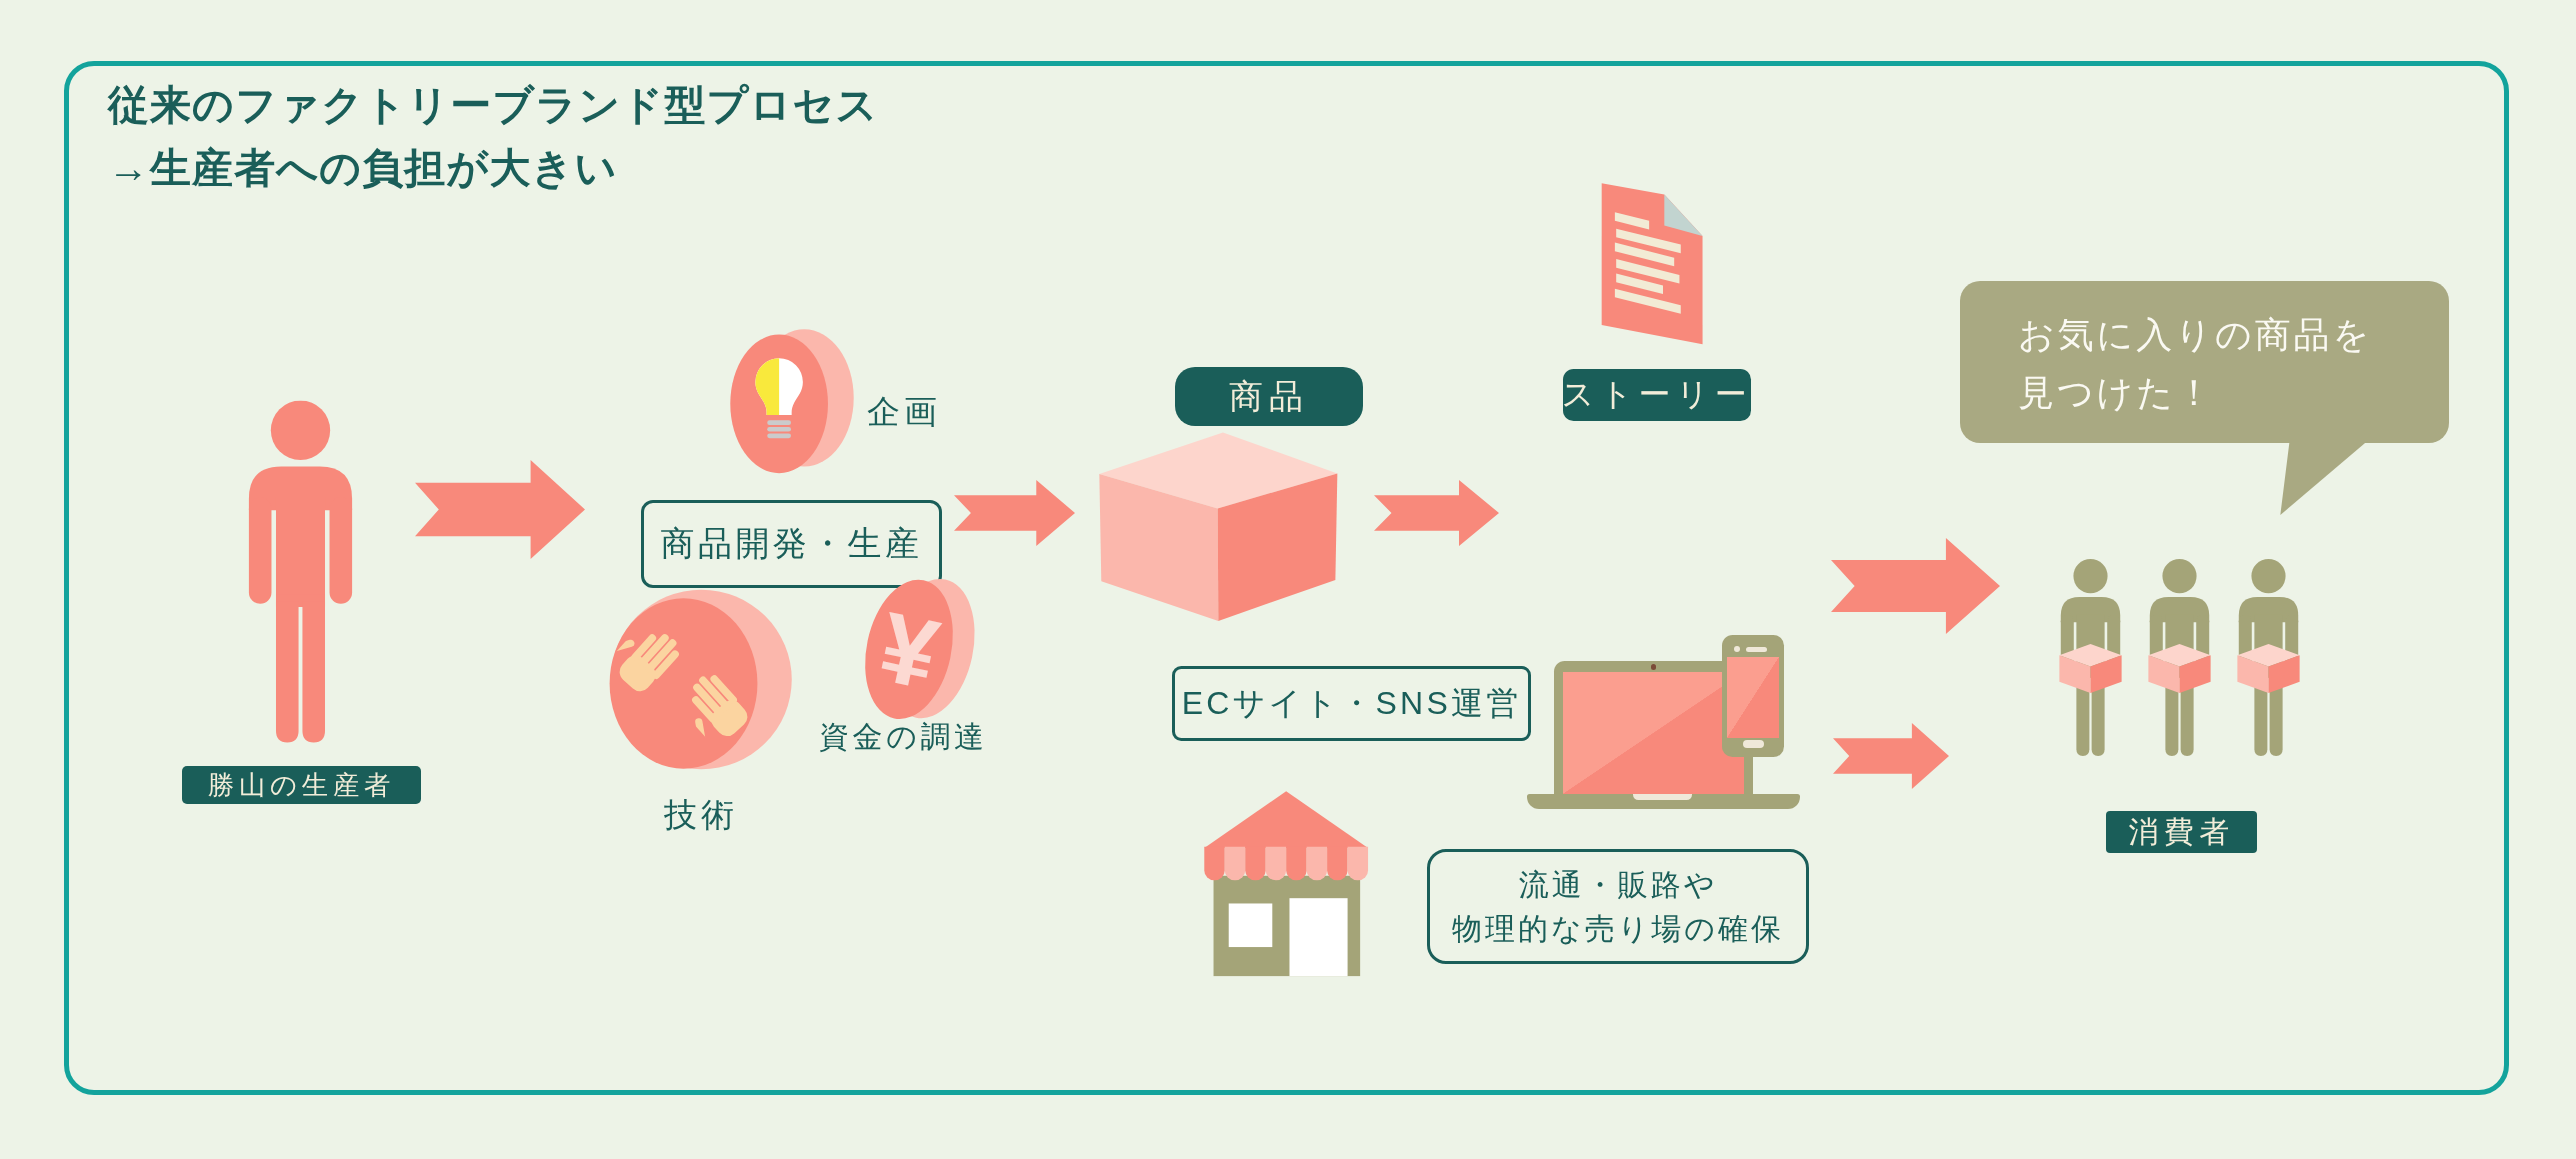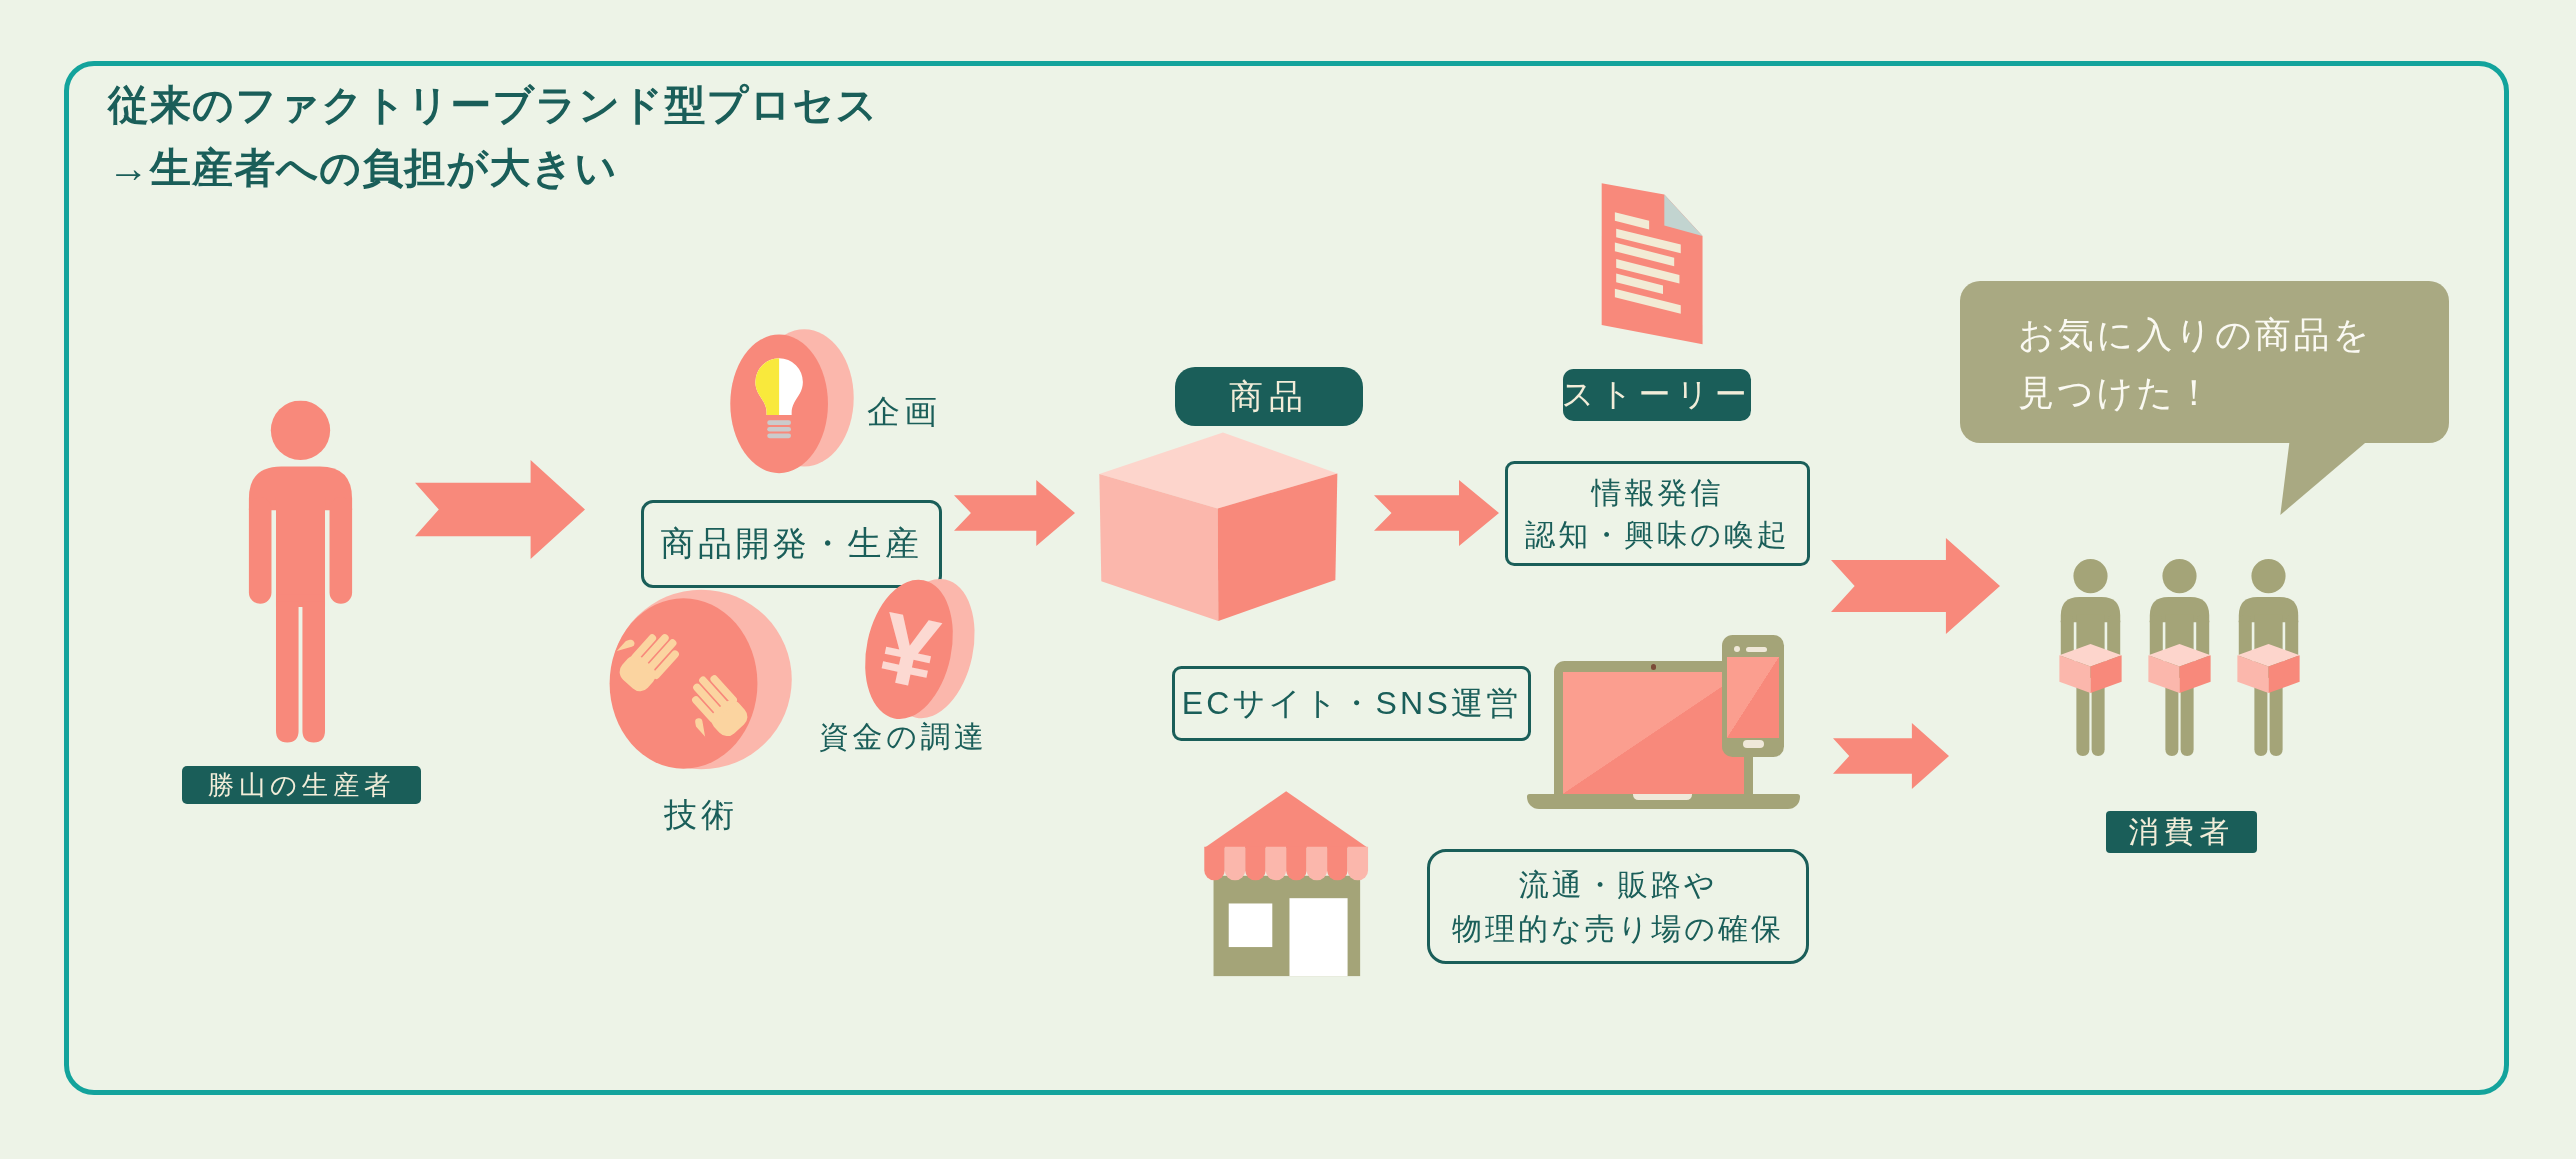--- a/index.html
+++ b/index.html
@@ -191,24 +191,20 @@
       <polygon points="30,52 82,65 82,78 30,65"></polygon>
       <polygon points="32,77 130,101 130,114 32,90"></polygon>
       <polygon points="30,98 120,121 120,134 30,111"></polygon>
       <polygon points="32,123 128,147 128,160 32,136"></polygon>
       <polygon points="32,145 103,163 103,176 32,158"></polygon>
       <polygon points="30,168 130,193 130,206 30,181"></polygon>
     </g>
   </svg>
   <div class="badge badge-story">ストーリー</div>
 
-  <div class="box box-info">
-    <div>情報発信</div>
-    <div>認知・興味の喚起</div>
-  </div>
 
   <div class="box box-ec">
     <div>ECサイト・SNS運営</div>
   </div>
 
   <div class="abs laptop-screen">
     <div class="laptop-inner"></div>
     <div class="webcam"></div>
   </div>
   <div class="abs laptop-base">

